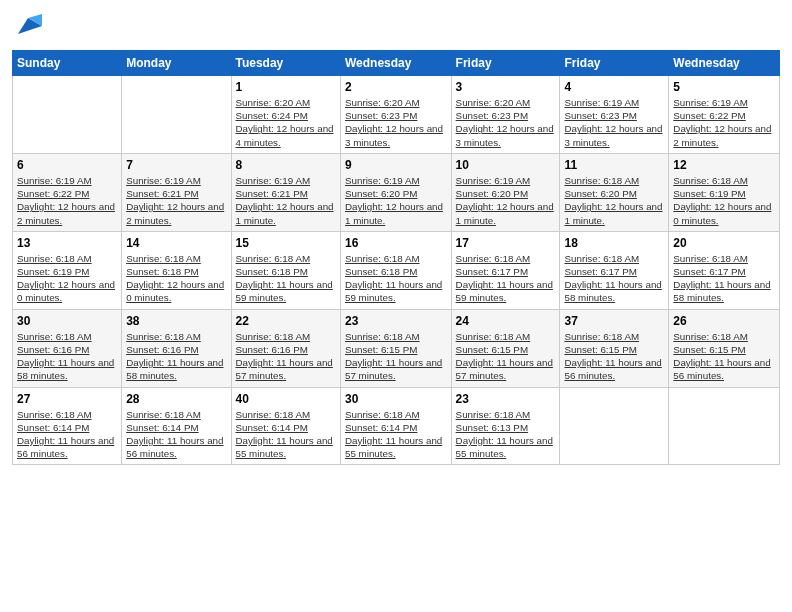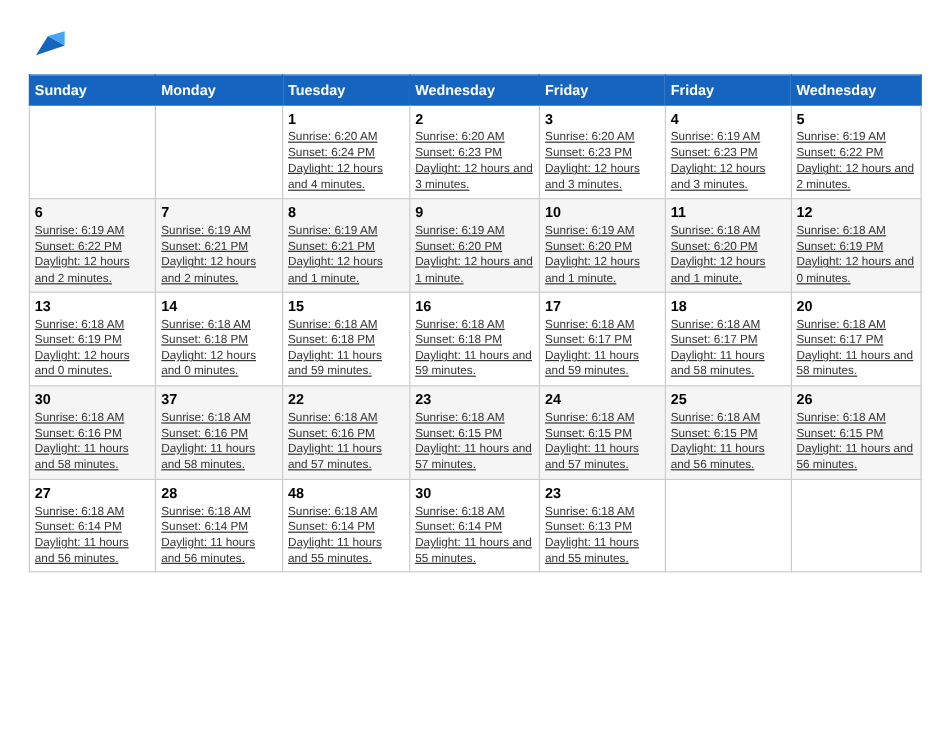--- a/index.html
+++ b/index.html
@@ -6,21 +6,21 @@
     body {
       font-family: Arial, sans-serif;
       background: #fff;
       width: 792px;
       height: 612px;
       overflow: hidden;
     }
     .page {
       width: 792px;
       height: 612px;
-      padding: 24px;
+      padding: 12px;
       background: #fff;
     }
     .header {
       display: flex;
       justify-content: space-between;
       align-items: flex-start;
       margin-bottom: 10px;
     }
     .logo {
       display: flex;
@@ -211,55 +211,55 @@
             <span class="day-num">20</span>
             <div class="day-info">Sunrise: 6:18 AM<br>Sunset: 6:17 PM<br>Daylight: 11 hours and 58 minutes.</div>
           </td>
         </tr>
         <tr>
           <td>
             <span class="day-num">30</span>
             <div class="day-info">Sunrise: 6:18 AM<br>Sunset: 6:16 PM<br>Daylight: 11 hours and 58 minutes.</div>
           </td>
           <td>
-            <span class="day-num">37</span>
+            <span class="day-num">38</span>
             <div class="day-info">Sunrise: 6:18 AM<br>Sunset: 6:16 PM<br>Daylight: 11 hours and 58 minutes.</div>
           </td>
           <td>
             <span class="day-num">22</span>
             <div class="day-info">Sunrise: 6:18 AM<br>Sunset: 6:16 PM<br>Daylight: 11 hours and 57 minutes.</div>
           </td>
           <td>
             <span class="day-num">23</span>
             <div class="day-info">Sunrise: 6:18 AM<br>Sunset: 6:15 PM<br>Daylight: 11 hours and 57 minutes.</div>
           </td>
           <td>
             <span class="day-num">24</span>
             <div class="day-info">Sunrise: 6:18 AM<br>Sunset: 6:15 PM<br>Daylight: 11 hours and 57 minutes.</div>
           </td>
           <td>
-            <span class="day-num">25</span>
+            <span class="day-num">37</span>
             <div class="day-info">Sunrise: 6:18 AM<br>Sunset: 6:15 PM<br>Daylight: 11 hours and 56 minutes.</div>
           </td>
           <td>
             <span class="day-num">26</span>
             <div class="day-info">Sunrise: 6:18 AM<br>Sunset: 6:15 PM<br>Daylight: 11 hours and 56 minutes.</div>
           </td>
         </tr>
         <tr>
           <td>
             <span class="day-num">27</span>
             <div class="day-info">Sunrise: 6:18 AM<br>Sunset: 6:14 PM<br>Daylight: 11 hours and 56 minutes.</div>
           </td>
           <td>
             <span class="day-num">28</span>
             <div class="day-info">Sunrise: 6:18 AM<br>Sunset: 6:14 PM<br>Daylight: 11 hours and 56 minutes.</div>
           </td>
           <td>
-            <span class="day-num">48</span>
+            <span class="day-num">40</span>
             <div class="day-info">Sunrise: 6:18 AM<br>Sunset: 6:14 PM<br>Daylight: 11 hours and 55 minutes.</div>
           </td>
           <td>
             <span class="day-num">30</span>
             <div class="day-info">Sunrise: 6:18 AM<br>Sunset: 6:14 PM<br>Daylight: 11 hours and 55 minutes.</div>
           </td>
           <td>
             <span class="day-num">23</span>
             <div class="day-info">Sunrise: 6:18 AM<br>Sunset: 6:13 PM<br>Daylight: 11 hours and 55 minutes.</div>
           </td>

